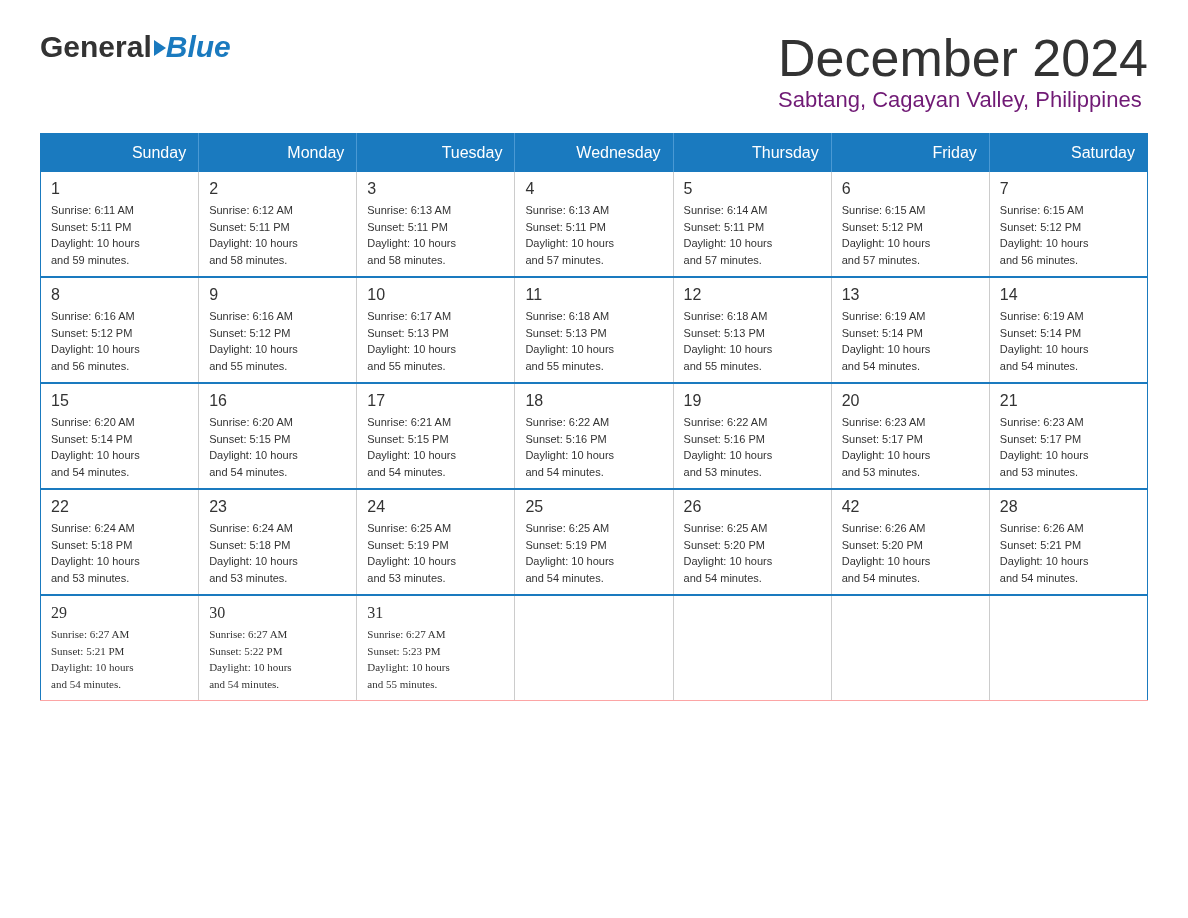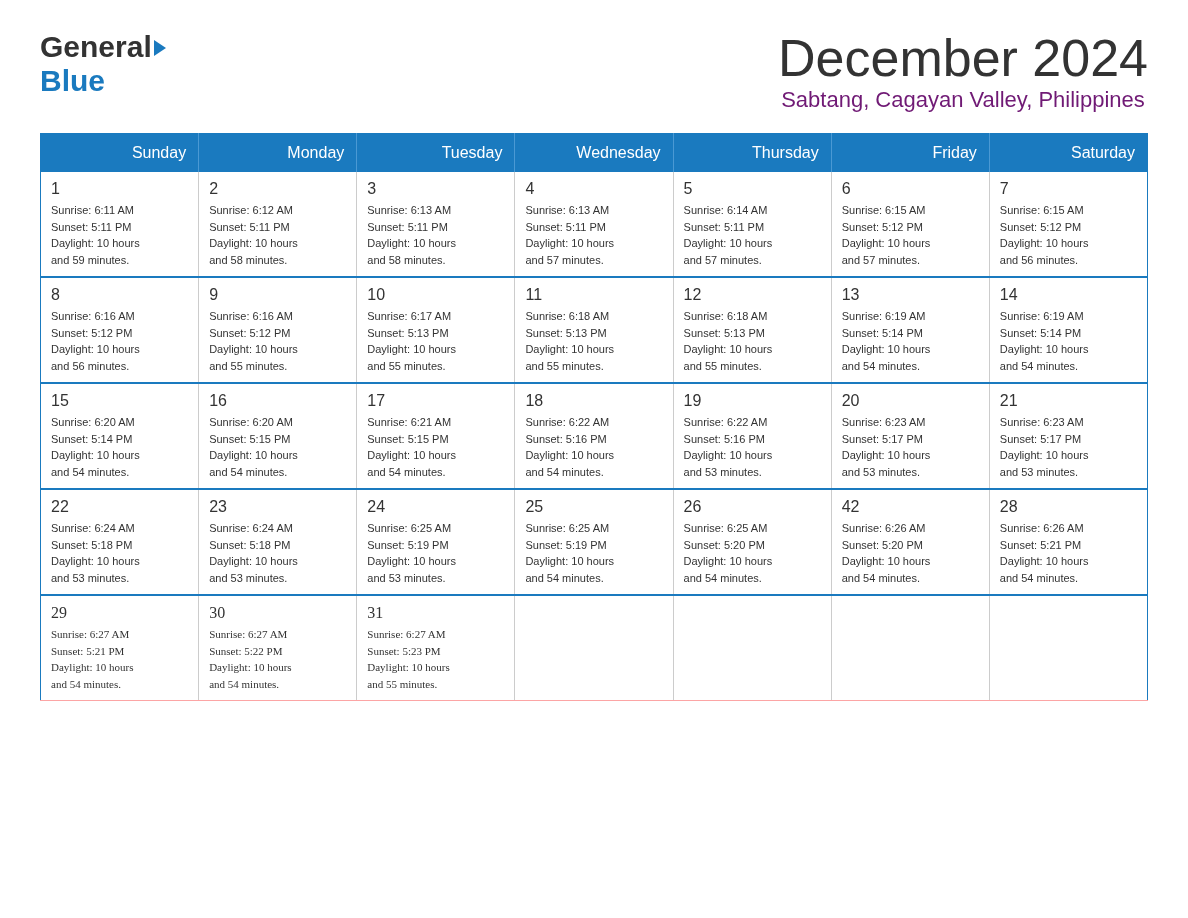--- a/index.html
+++ b/index.html
@@ -10,21 +10,21 @@
       width: 1188px;
       min-height: 918px;
     }
     .header {
       display: flex;
       justify-content: space-between;
       align-items: flex-start;
       margin-bottom: 20px;
     }
     .title-section {
-      text-align: center;
+      text-align: left;
     }
     .title-section h1 {
       font-size: 52px;
       font-weight: normal;
       color: #333;
       line-height: 1.1;
     }
     .title-section h2 {
       font-size: 22px;
       font-weight: normal;
@@ -95,29 +95,29 @@
       margin-left: 2px;
       margin-bottom: -2px;
     }
     .logo-blue-text {
       font-size: 30px;
       font-weight: bold;
       color: #1a7abf;
     }
     .logo-container {
       display: flex;
-      flex-direction: column;
     }
     .logo-line1 {
       display: flex;
       align-items: center;
     }
     .logo-line2 {
       display: flex;
       align-items: center;
+      font-style: italic;
     }
   </style>
 </head>
 <body>
 
 <div class="header">
   <div class="logo-container">
     <div class="logo-line1">
       <span class="logo-text-general">General</span>
       <span class="logo-triangle"></span>

